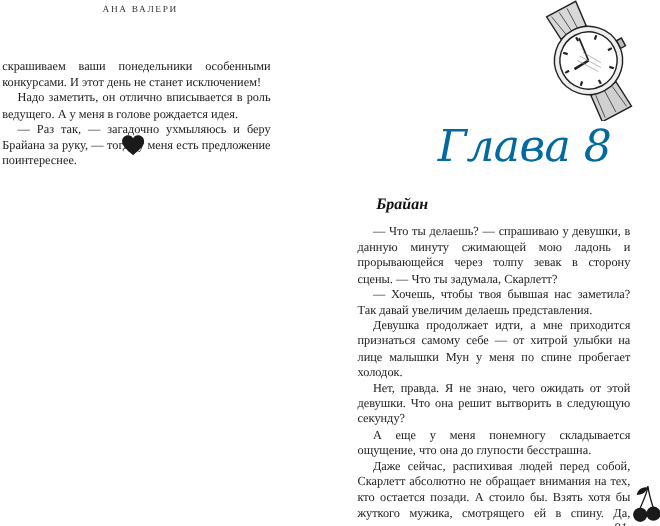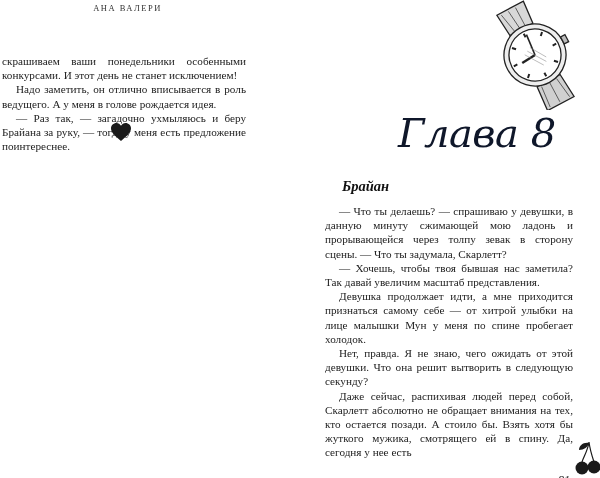--- a/index.html
+++ b/index.html
@@ -10,21 +10,21 @@
     .right { left:300px; width:300px; }
     .running-head { position:absolute; top:3px; left:0; width:255px; text-align:center;
       font-size:8.5px; letter-spacing:1.5px; color:#333; font-family:"Liberation Serif", serif; }
     .text { font-family:"Liberation Serif", serif; font-size:11.2px; line-height:14.2px; text-align:justify; color:#222; }
     .left .text { position:absolute; top:18px; left:2px; width:244px; }
     .text p { margin:0; text-indent:14px; }
     .text p.noindent { text-indent:0;margin-top:36px; }
     .heart { position:absolute; top:122px; left:110px; width:22px; height:20px; }
     .watch { position:absolute; top:0; left:180px; width:110px; height:110px; }
     .chapter { position:absolute; top:110px; left:98px; font-size:40px; font-style:italic;
-      font-family:"DejaVu Serif", serif; color:#0f172a; letter-spacing:-0.5px; }
+      font-family:"DejaVu Serif", serif; color:#0369a1; letter-spacing:-0.5px; }
     .pov { position:absolute; top:178px; left:42px; font-size:14.5px; font-style:italic; font-weight:bold;
       font-family:"Liberation Serif", serif; color:#111; }
     .right .text { position:absolute; top:204px; left:25px; width:248px; }
     .folio { position:absolute; top:452px; left:258px; font-size:12px; font-style:italic;
       font-family:"Liberation Serif", serif; color:#222;margin-top:21px; }
     .cherry { position:absolute; top:440px; left:275px; width:26px; height:36px; }
   </style>
 </head>
 <body>
 
@@ -62,23 +62,24 @@
       </g>
       <line x1="55" y1="55" x2="57" y2="33" stroke-width="1.6"></line>
       <line x1="55" y1="55" x2="40" y2="56" stroke-width="2.4"></line>
       <path d="M50 48 L62 66 M46 50 L58 68 M54 46 L64 62" stroke-width="0.5" stroke="#888"></path>
     </g>
   </svg>
   <div class="chapter">Глава 8</div>
   <div class="pov">Брайан</div>
   <div class="text">
     <p>— Что ты делаешь? — спрашиваю у девушки, в данную минуту сжимающей мою ладонь и прорывающейся через толпу зевак в сторону сцены. — Что ты задумала, Скарлетт?</p>
-    <p>— Хочешь, чтобы твоя бывшая нас заметила? Так давай увеличим масштаб представления.</p>
+    <p>— Хочешь, чтобы твоя бывшая нас заметила? Так давай увеличим делаешь представления.</p>
     <p>Девушка продолжает идти, а мне приходится признаться самому себе — от хитрой улыбки на лице малышки Мун у меня по спине пробегает холодок.</p>
     <p>Нет, правда. Я не знаю, чего ожидать от этой девушки. Что она решит вытворить в следующую секунду?</p>
+    <p>А еще у меня понемногу складывается ощущение, что она до глупости бесстрашна.</p>
     <p>Даже сейчас, распихивая людей перед собой, Скарлетт абсолютно не обращает внимания на тех, кто остается позади. А стоило бы. Взять хотя бы жуткого мужика, смотрящего ей в спину. Да, сегодня у нее есть</p>
   </div>
   <div class="folio">81</div>
   <svg class="cherry" viewBox="0 0 26 36">
     <path d="M14 2 C13 10 9 16 7 22 M14 2 C15 10 17 16 19 22" stroke="#1a1a1a" stroke-width="1.2" fill="none"></path>
     <path d="M14 3 C8 2 4 6 4 10 C9 10 13 7 14 3 Z" fill="#1a1a1a"></path>
     <circle cx="7" cy="28" r="6.5" fill="#1a1a1a"></circle>
     <circle cx="19" cy="27" r="6.5" fill="#1a1a1a"></circle>
   </svg>
 </div>

